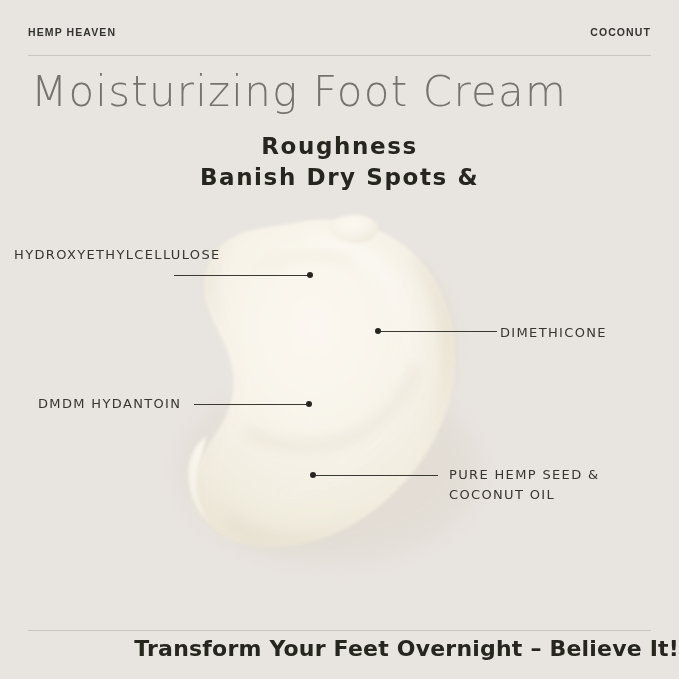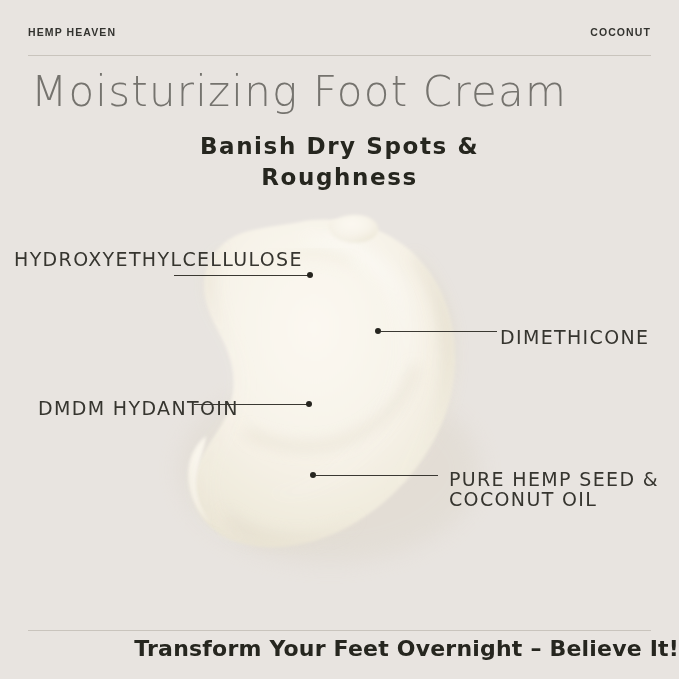--- a/index.html
+++ b/index.html
@@ -89,21 +89,21 @@
     pointer-events: none;
   }
 
   
   .callout {
     position: absolute;
   }
   .callout-text {
     position: absolute;
     font-family: "DejaVu Sans", sans-serif;
-    font-size: 19px;
+    font-size: 13px;
     font-weight: 400;
     letter-spacing: 1.35px;
     color: #36352f;
     line-height: 1.45;
     white-space: nowrap;
   }
   .leader-line {
     position: absolute;
     height: 1px;
     background: #3a3832;
@@ -138,22 +138,22 @@
 
   <div class="brand-bar">
     <div class="brand-label">HEMP HEAVEN</div>
     <div class="brand-label">COCONUT</div>
   </div>
 
   <div class="rule rule-top"></div>
 
   <div class="main-title">Moisturizing Foot Cream</div>
   <div class="sub-title">
+    <span>Roughness</span>
     <span>Banish Dry Spots &amp;</span>
-    <span>Roughness</span>
   </div>
 
   <div class="blob-wrap">
     <svg width="679" height="679" viewBox="0 0 679 679">
       <defs>
         <radialGradient id="creamMain" cx="46%" cy="33%" r="78%">
           <stop offset="0%" stop-color="#fbf8f1"></stop>
           <stop offset="46%" stop-color="#f7f3e9"></stop>
           <stop offset="78%" stop-color="#f0ebdd"></stop>
           <stop offset="100%" stop-color="#e6e0ce"></stop>

